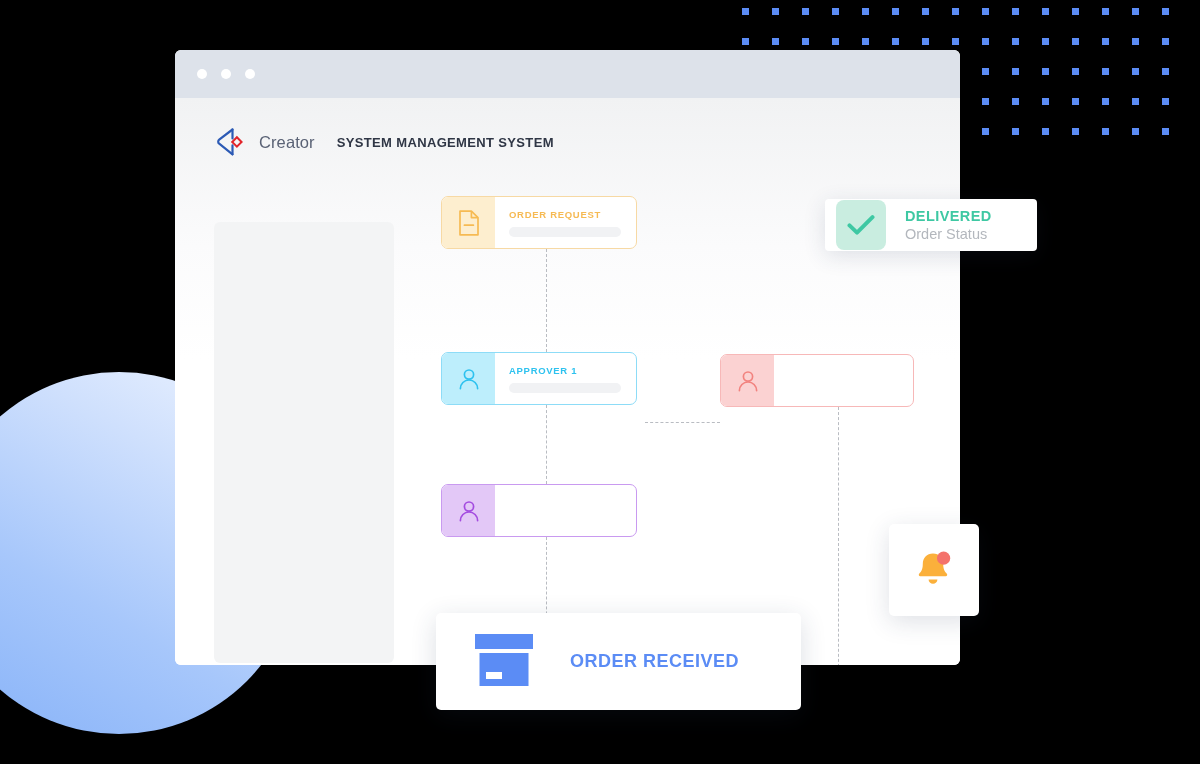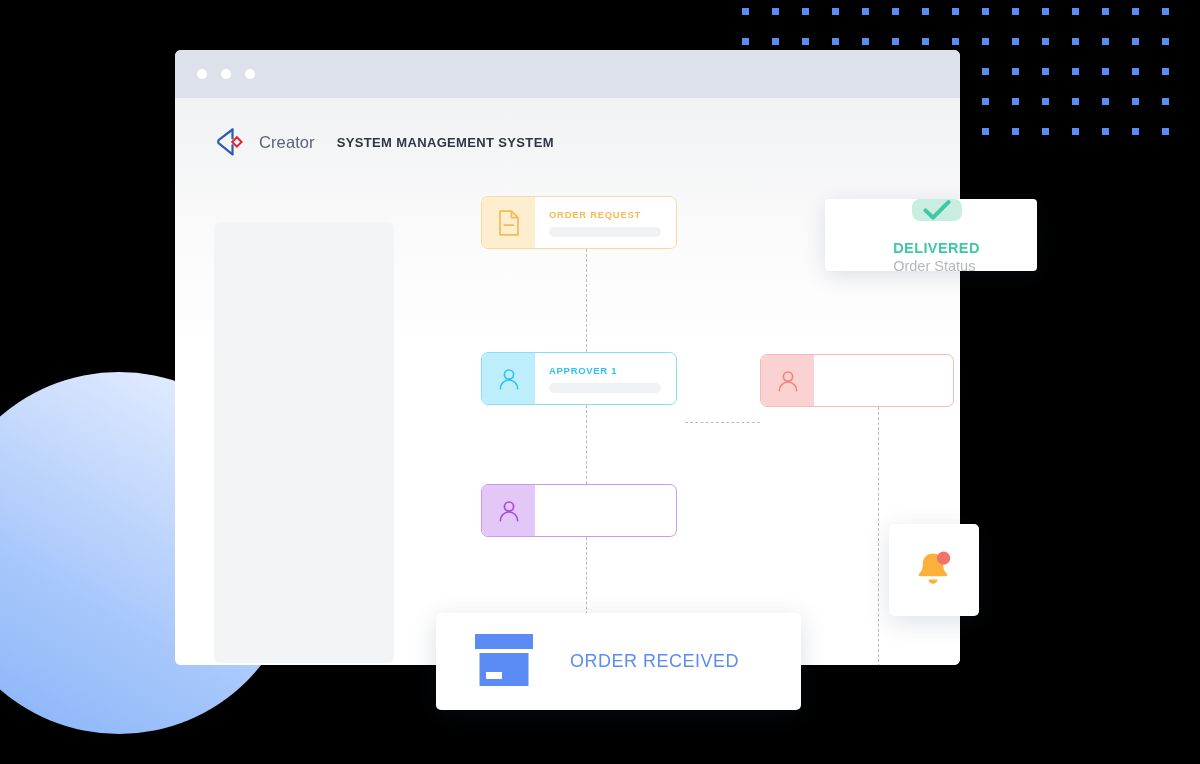--- a/index.html
+++ b/index.html
@@ -103,21 +103,21 @@
     position: absolute;
     left: 39px;
     top: 124px;
     width: 180px;
     height: 441px;
     background: #f3f4f5;
     border-radius: 6px;
   }
 
   
-  .canvas { position: absolute; left: 0; top: 0; width: 785px; height: 567px; margin-left: 40px; }
+  .canvas { position: absolute; left: 0; top: 0; width: 785px; height: 567px; }
 
   .node {
     position: absolute;
     display: flex;
     height: 53px;
     border-radius: 7px;
     border: 1px solid #e6e8ec;
     background: #ffffff;
     overflow: hidden;
   }
@@ -186,29 +186,28 @@
   #c-app2-down  { left: 371px; top: 439px; height: 127px; }
   #c-app1-mail  { left: 470px; top: 324px; width: 75px; }
   #c-mail-down  { left: 663px; top: 309px; height: 270px; }
 
   
   .float-delivered {
     position: absolute;
     left: 825px;
     top: 199px;
     width: 212px;
-    height: 72px;
+    height: 52px;
     background: #ffffff;
     border-radius: 4px;
     box-shadow: 0 5px 22px rgba(40, 55, 90, .14);
     display: flex;
     align-items: center;
     padding-left: 11px;
     gap: 19px;
-    flex-direction: column;
   }
   .check-tile {
     width: 50px;
     height: 50px;
     border-radius: 8px;
     background: #c9ede0;
     display: flex;
     align-items: center;
     justify-content: center;
   }
@@ -234,21 +233,21 @@
     background: #ffffff;
     border-radius: 5px;
     box-shadow: 0 6px 26px rgba(40, 55, 90, .16);
     display: flex;
     align-items: center;
     padding-left: 37px;
     gap: 35px;
   }
   .received-title {
     font-size: 18px;
-    font-weight: normal;
+    font-weight: bold;
     color: #5b8cf5;
     letter-spacing: .5px;
   }
 
   
   .float-bell {
     position: absolute;
     left: 889px;
     top: 524px;
     width: 90px;

